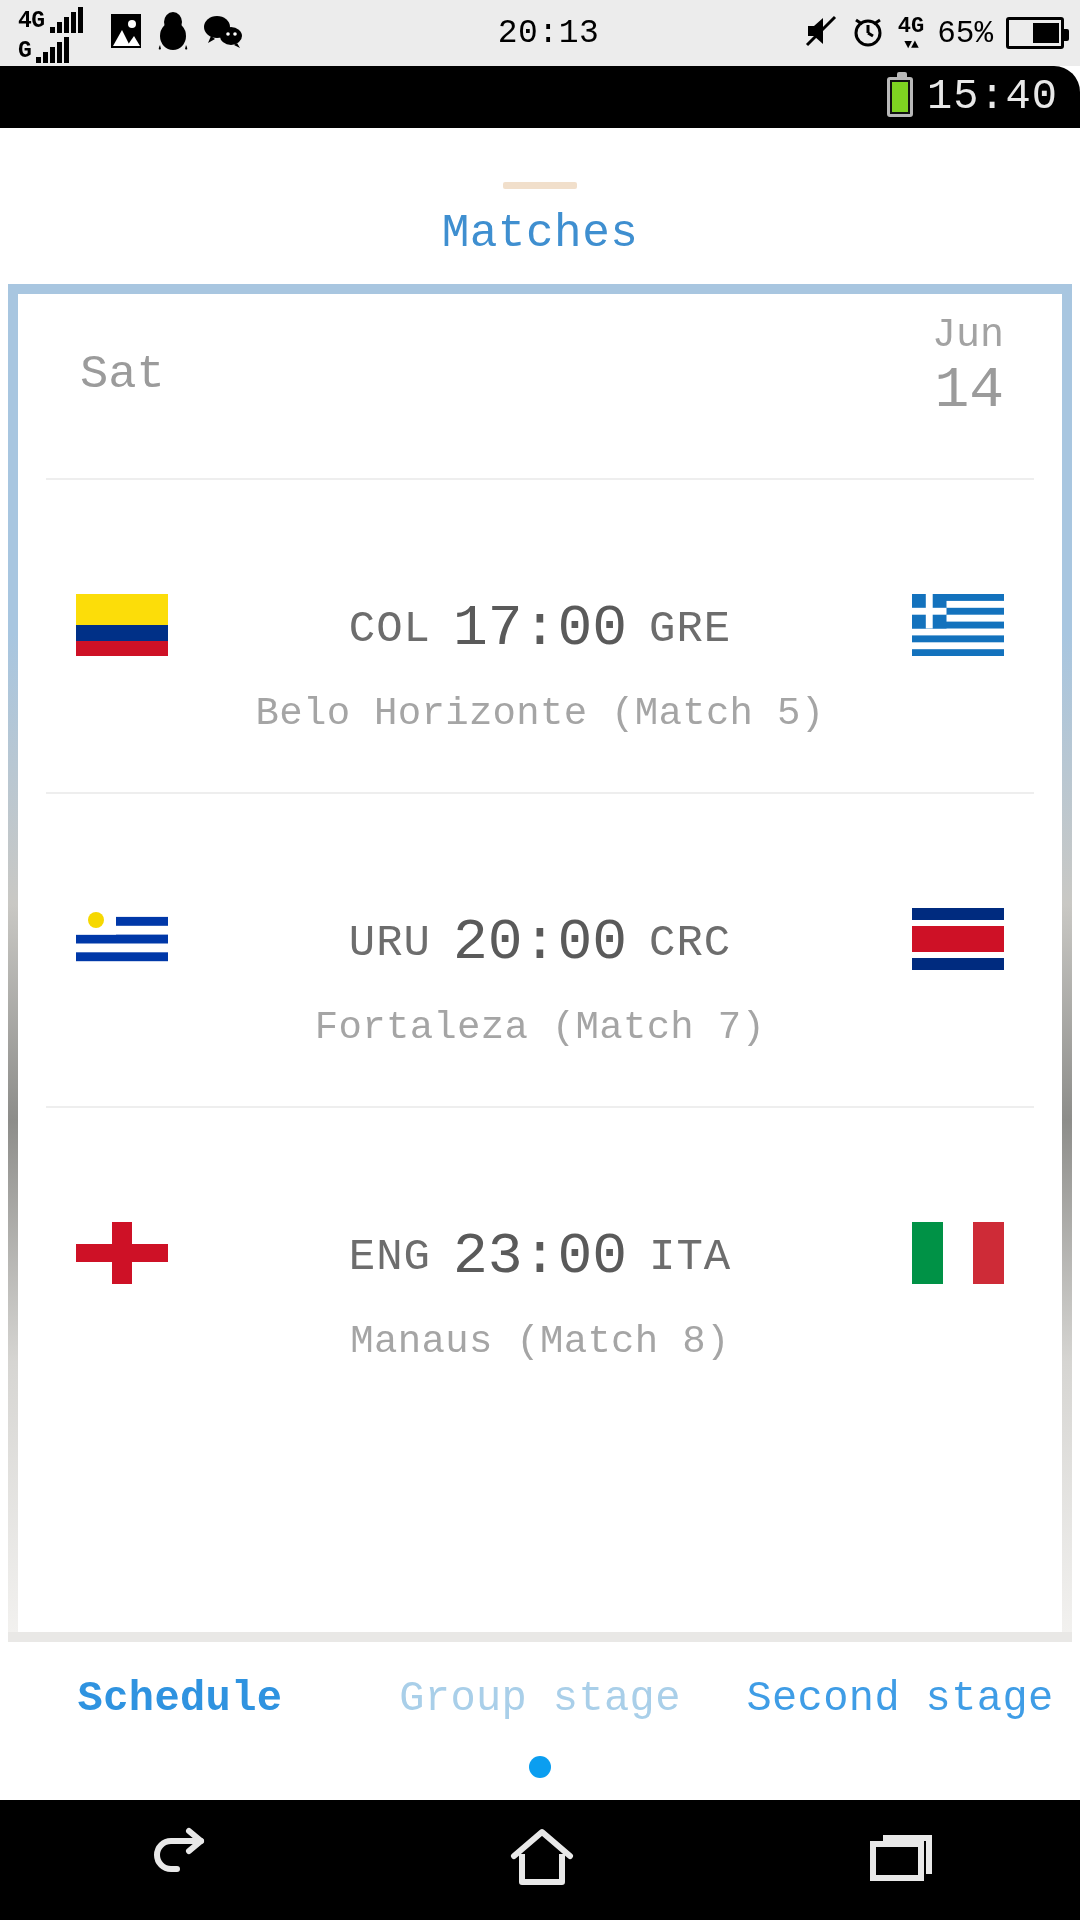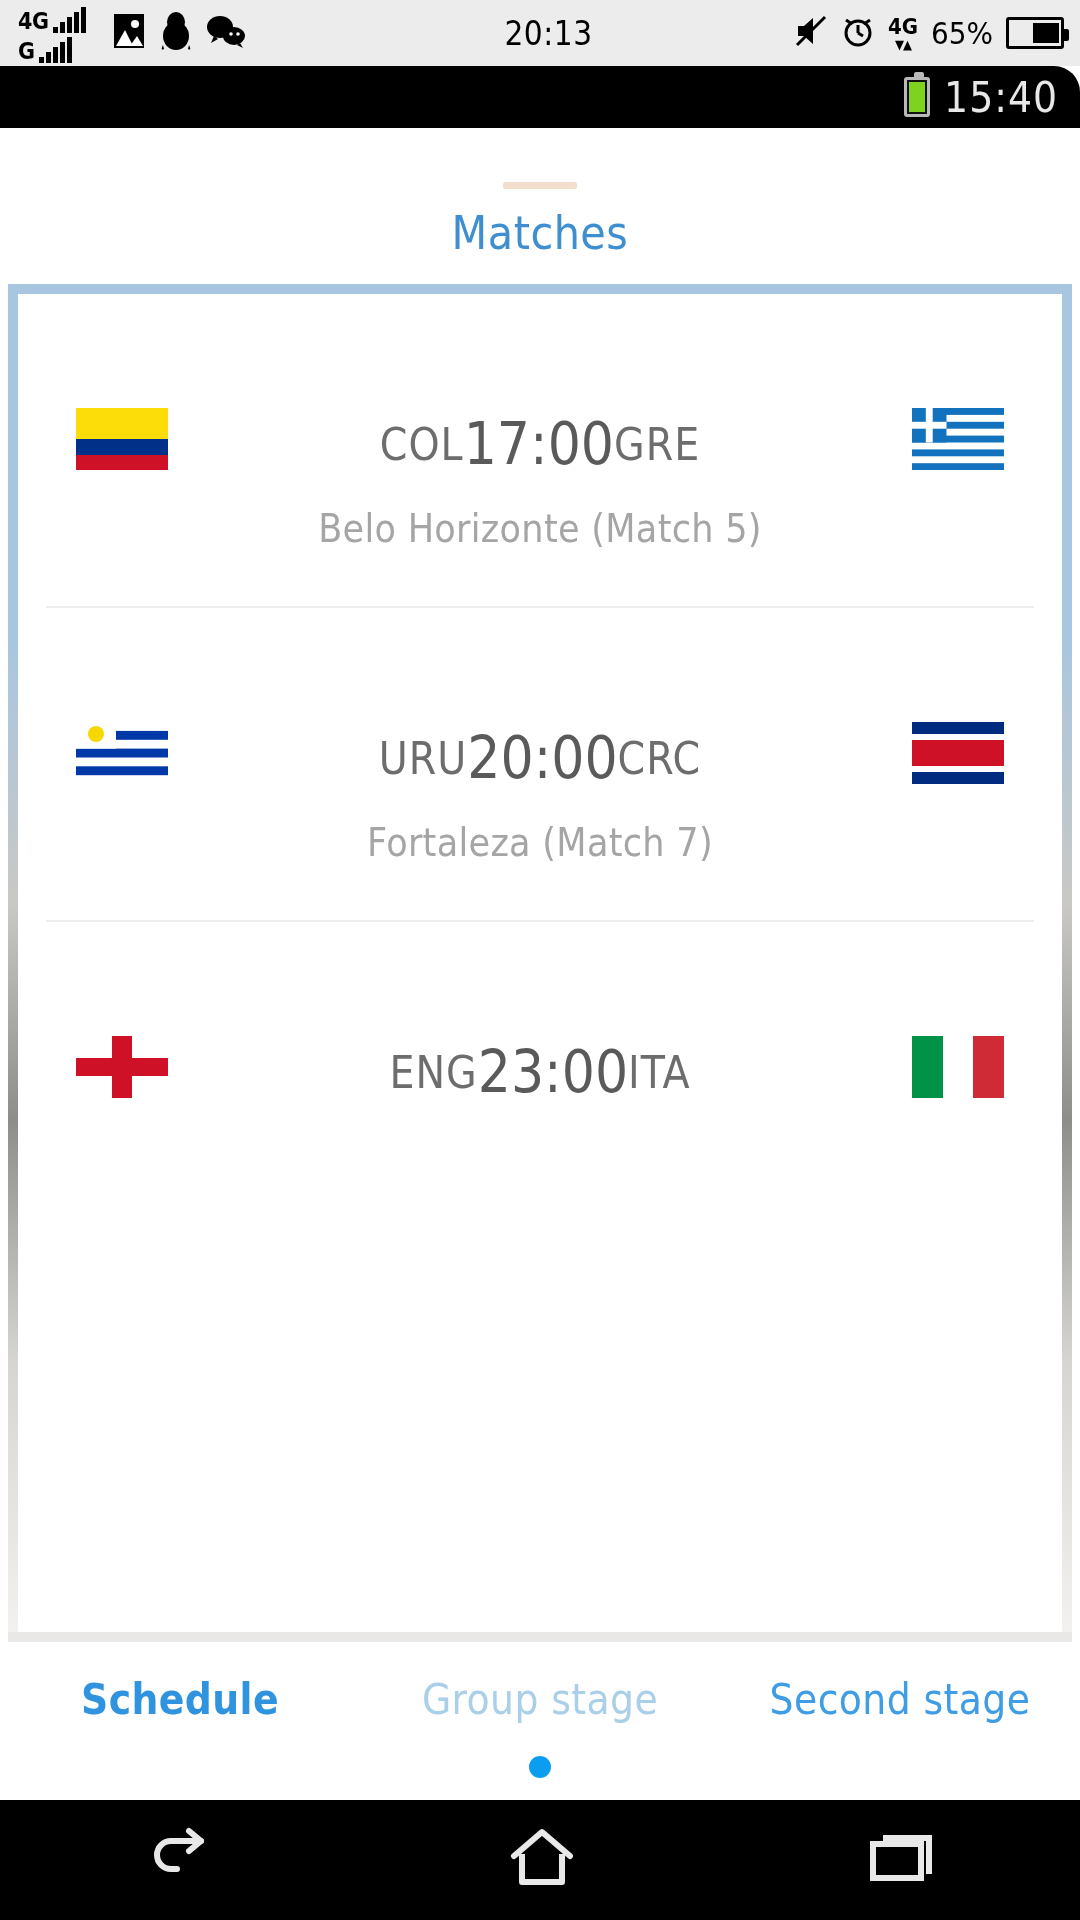--- a/index.html
+++ b/index.html
@@ -2,21 +2,21 @@
 <html><head>
 <meta charset="utf-8">
 <style>
   * { box-sizing: border-box; margin: 0; padding: 0; }
   html, body {
     width: 1080px; height: 1920px;
     background: #ffffff;
     font-family: "DejaVu Sans Condensed", "Liberation Sans", sans-serif;
     overflow: hidden;
   }
-  .screen { position: relative; width: 972px; height: 1920px; background:#c4b5fd; }
+  .screen { position: relative; width: 972px; height: 1920px; background:#c4b5fd;font-family:Liberation Mono, monospace; }
 
   
   .host-status {
     position: absolute; top: 0; left: 0; width: 1080px; height: 66px;
     background: #ececec; color: #000;
   }
   .hs-left { position: absolute; left: 18px; top: 0; height: 66px; display: flex; align-items: center; }
   .net-stack { display: flex; flex-direction: column; justify-content: center; height: 64px; }
   .net-row { display: flex; align-items: flex-end; height: 30px; }
   .net-label { font-size: 23px; font-weight: 700; line-height: 1; padding-right: 5px; letter-spacing: -.5px; }
@@ -109,21 +109,21 @@
   .date-num { font-size: 58px; color: #9b9b9b; display:block; margin-top: 4px; }
 
   .match-row {
     height: 314px; position: relative; border-bottom: 2px solid #eeeeee;
   }
   .match-row:last-child { border-bottom: none; }
   .flag-l { position: absolute; left: 30px; top: 114px; }
   .flag-r { position: absolute; right: 30px; top: 114px; }
   .center-line {
     position: absolute; left: 0; right: 0; top: 116px;
-    display: flex; align-items: center; justify-content: center; 
+    display: flex; align-items: center; justify-content: center; gap: 22px;
   }
   .team { font-size: 44px; color: #6d6d6d; letter-spacing: 1px; }
   .kick { font-size: 58px; color: #5a5a5a; letter-spacing: 0px; }
   .venue {
     position: absolute; left: 0; right: 0; top: 212px;
     text-align: center; font-size: 39px; color: #a5a5a5; letter-spacing: .3px;
   }
 
   
   .flag { width: 92px; height: 62px; display:block; }
@@ -252,20 +252,27 @@
     </div>
 
     <div class="list-frame">
       <div class="frame-top"></div>
       <div class="frame-left"></div>
       <div class="frame-right"></div>
       <div class="frame-bottom"></div>
 
       <div class="card">
 
+        <div class="date-row">
+          <div class="date-day">Sat</div>
+          <div class="date-right">
+            <span class="date-mon">Jun</span>
+            <span class="date-num">14</span>
+          </div>
+        </div>
 
         <div class="match-row">
           <span class="flag-l">
             <svg class="flag" viewBox="0 0 92 62">
                 <rect x="0" y="0" width="92" height="31" fill="#FCDD09"></rect>
                 <rect x="0" y="31" width="92" height="16" fill="#003087"></rect>
                 <rect x="0" y="47" width="92" height="15" fill="#CE1126"></rect>
               </svg>
           </span>
           <div class="center-line">
@@ -329,20 +336,21 @@
             <span class="kick">23:00</span>
             <span class="team">ITA</span>
           </div>
           <span class="flag-r">
             <svg class="flag" viewBox="0 0 92 62">
               <rect x="0" y="0" width="31" height="62" fill="#009246"></rect>
               <rect x="31" y="0" width="30" height="62" fill="#fff"></rect>
               <rect x="61" y="0" width="31" height="62" fill="#ce2b37"></rect>
             </svg>
           </span>
+          <div class="venue">Manaus (Match  8)</div>
         </div>
 
       </div>
     </div>
 
     <div class="tabs">
       <div class="tabrow">
         <div class="tab active">Schedule</div>
         <div class="tab muted">Group stage</div>
         <div class="tab normal">Second stage</div>

